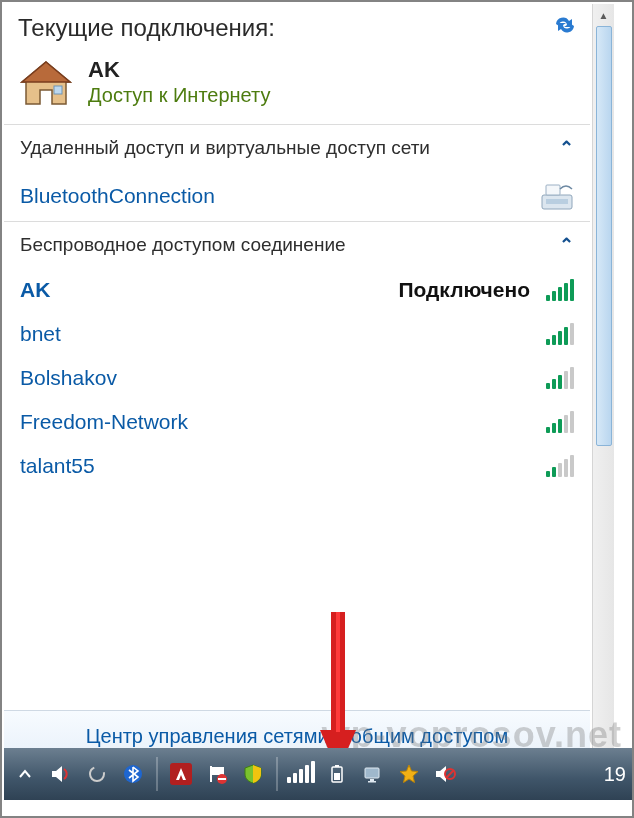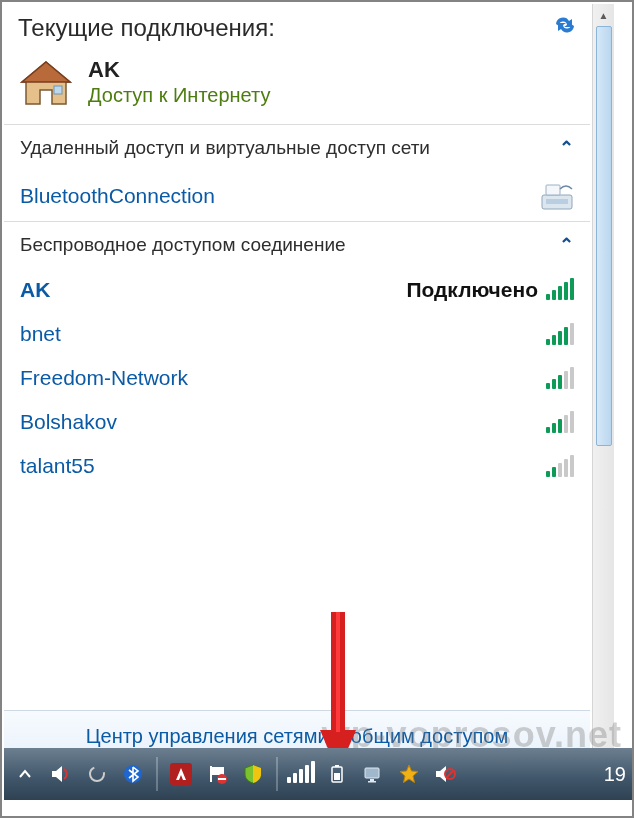--- a/index.html
+++ b/index.html
@@ -80,21 +80,21 @@
 
   .row {
     display:flex; align-items:center; justify-content:space-between;
     padding: 10px 16px;
     font-size:21px;
   }
   .row .left { display:flex; align-items:center; gap:10px;text-align:center; }
   .net-name { color:#0a5aa6; }
   .fax-icon { width:34px; height:30px; }
   .status-label { color:#111; font-weight:bold; font-size:21px; margin-right:8px;}
-  .row .right { display:flex; }
+  .row .right { display:flex; align-items:center; gap:8px; }
 
   .footer-link {
     position:absolute; bottom:0; left:0;
     width:586px;
     text-align:center;
     padding: 14px 8px 16px 8px;
     font-size:20px;
     color:#0a5aa6;
     background: linear-gradient(#f7fbff,#e7f0f9);
     border-top:1px solid #cfd9e4;
@@ -231,36 +231,36 @@
               <span class="b2 on"></span>
               <span class="b3 on"></span>
               <span class="b4 on"></span>
               <span class="b5"></span>
             </span>
           </div>
       </div>
 
       <div class="row">
         <div class="left">
-            <span class="net-name">Freedom-Network</span>
+            <span class="net-name">Bolshakov</span>
           </div>
         <div class="right">
             <span class="sig">
               <span class="b1 on"></span>
               <span class="b2 on"></span>
               <span class="b3 on"></span>
               <span class="b4"></span>
               <span class="b5"></span>
             </span>
           </div>
       </div>
 
       <div class="row">
         <div class="left">
-            <span class="net-name">Bolshakov</span>
+            <span class="net-name">Freedom-Network</span>
           </div>
         <div class="right">
             <span class="sig">
               <span class="b1 on"></span>
               <span class="b2 on"></span>
               <span class="b3 on"></span>
               <span class="b4"></span>
               <span class="b5"></span>
             </span>
           </div>

